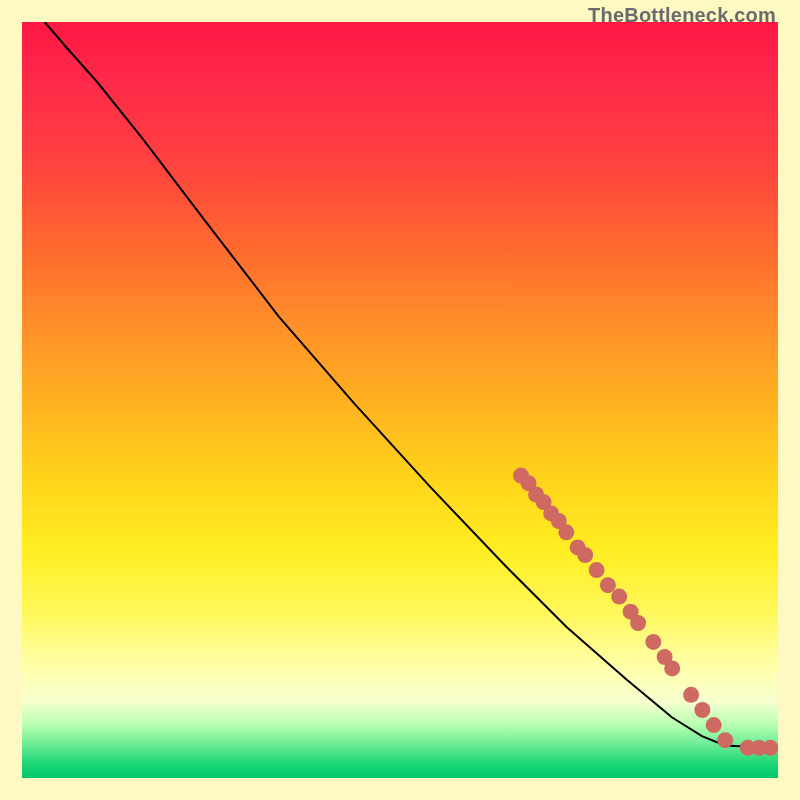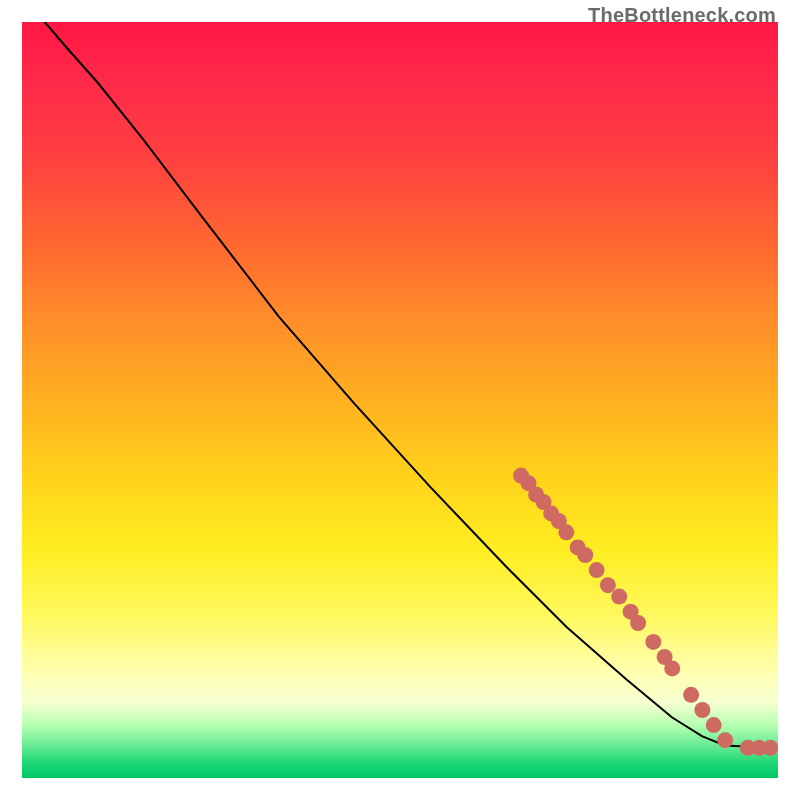--- a/index.html
+++ b/index.html
@@ -7,21 +7,21 @@
     padding: 0;
     width: 800px;
     height: 800px;
     background: #000;
     overflow: hidden;
   }
   .outer {
     position: relative;
     width: 800px;
     height: 800px;
-    background: #ffffff;
+    background: #fef9c3;
   }
   .plot {
     position: absolute;
     left: 22px;
     top: 22px;
     width: 756px;
     height: 756px;
     
     background: linear-gradient(
       to bottom,

